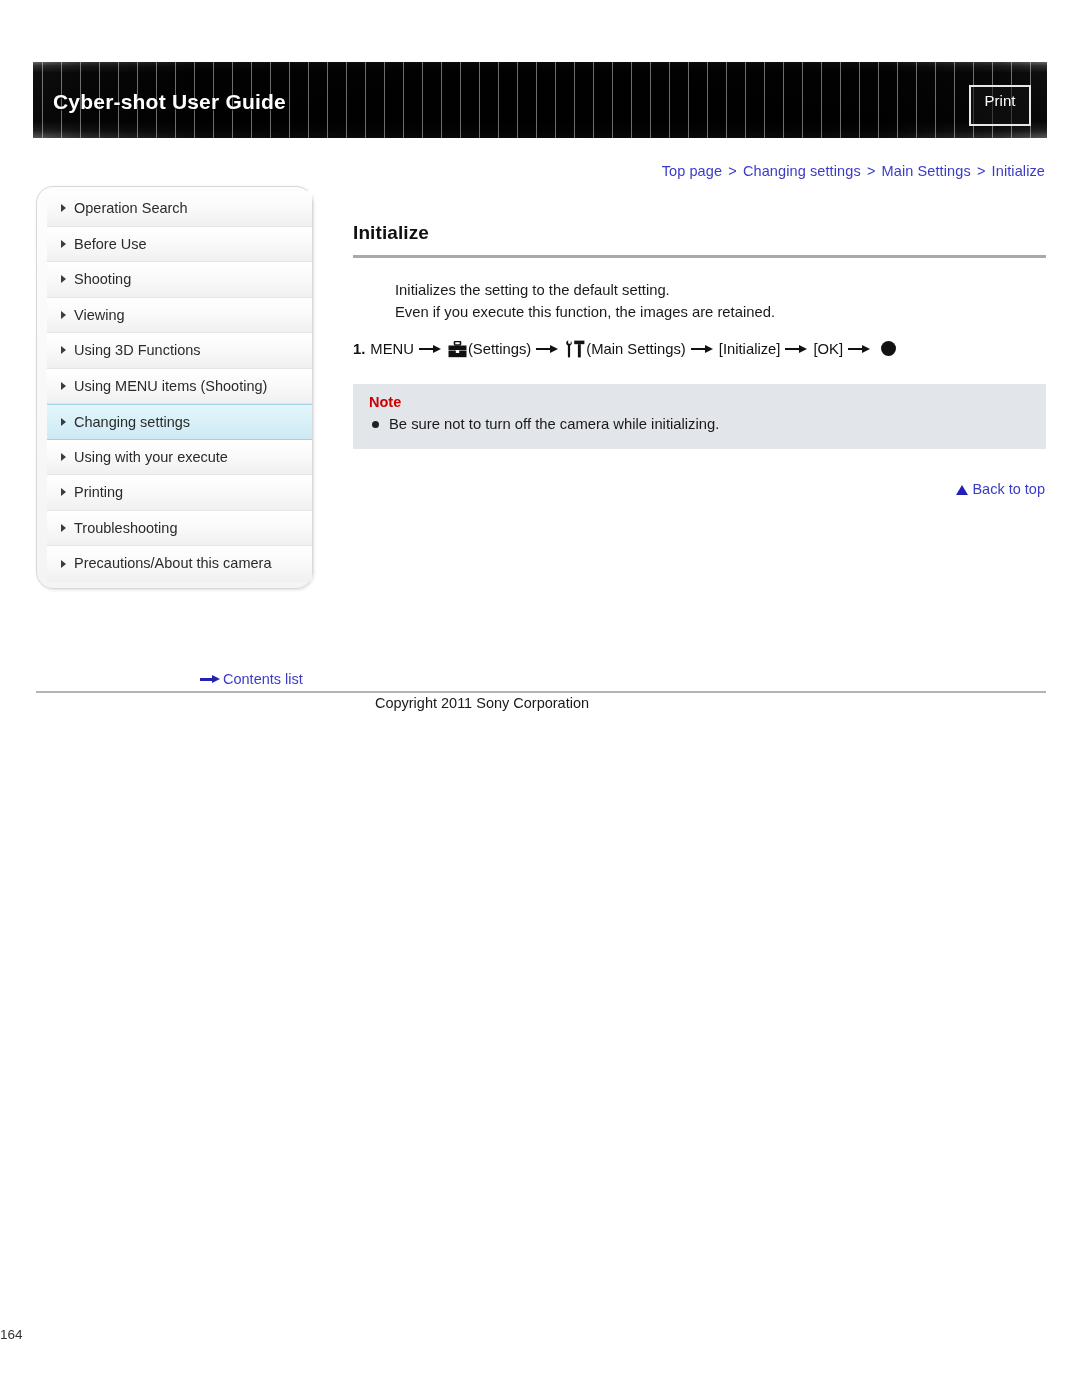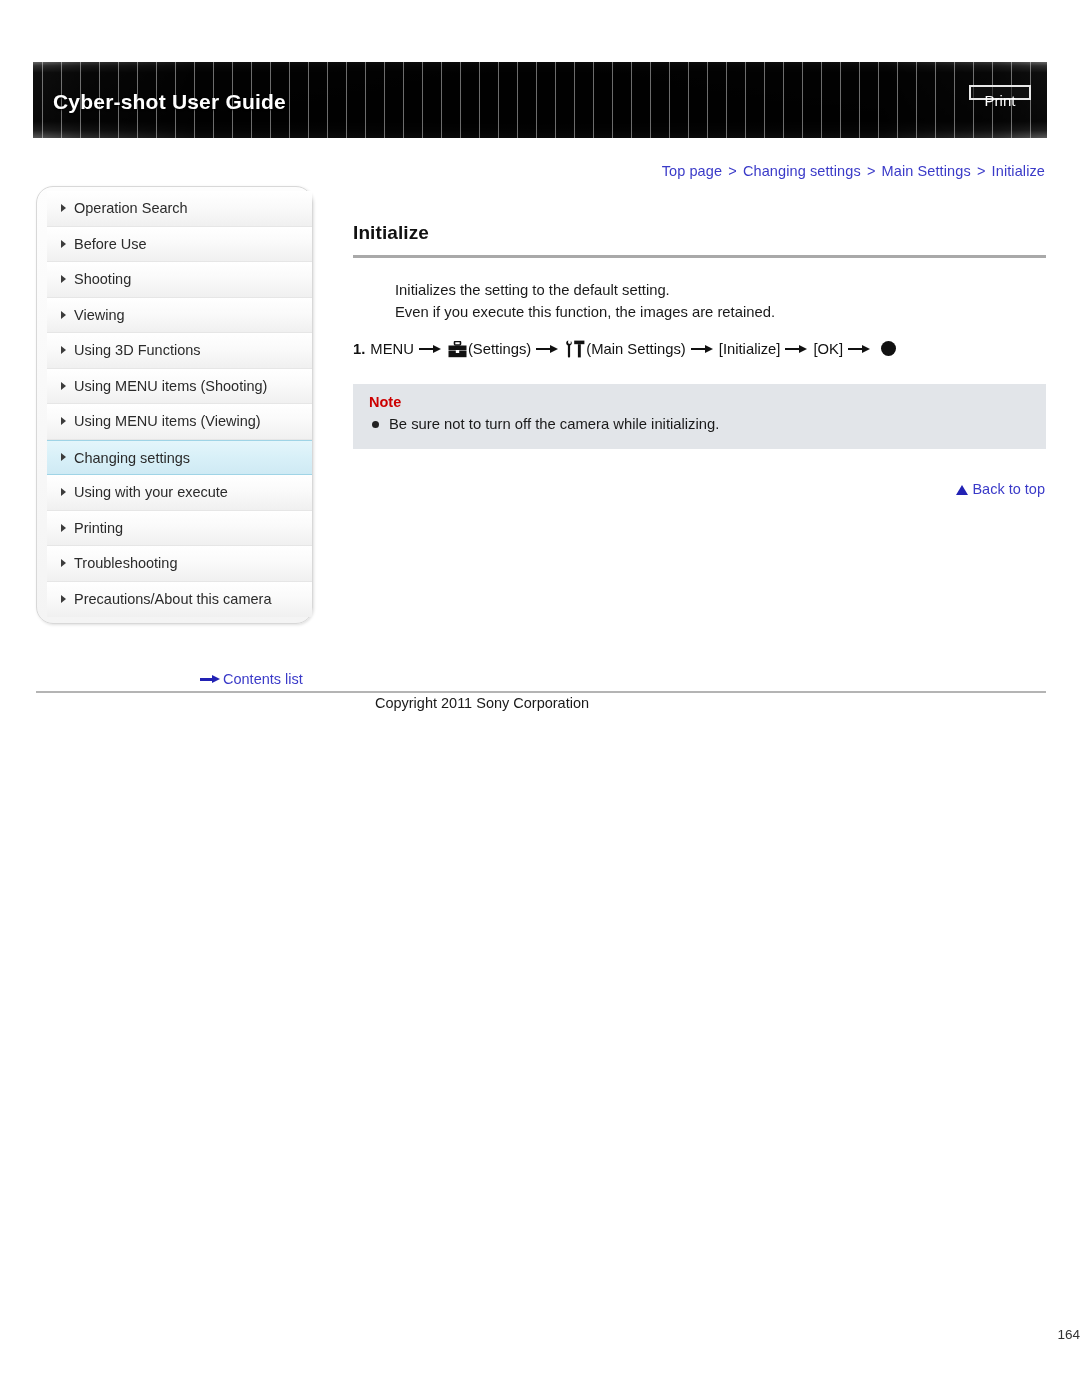--- a/index.html
+++ b/index.html
@@ -50,21 +50,21 @@
     color: #ffffff;
     letter-spacing: 0.2px;
     text-shadow: 0 1px 2px rgba(0,0,0,0.9);
     white-space: nowrap;
   }
   .print-button {
     position: absolute;
     right: 16px;
     top: 23px;
     width: 62px;
-    height: 15px;
+    height: 41px;
     border: 2px solid #e8e8e8;
     background: rgba(20,20,20,0.55);
     color: #ffffff;
     font-size: 15px;
     line-height: 28px;
     text-align: center;
     box-sizing: border-box;
     cursor: pointer;
   }
 
@@ -300,21 +300,21 @@
     width: 964px;
     text-align: center;
     font-size: 14.5px;
     color: #1a1a1a;
   }
   .page-number {
     position: absolute;
     left: 0;
     top: 1327px;
     width: 1080px;
-    text-align: right;
+    text-align: left;
     font-size: 13.5px;
     color: #333333;
   }
 </style>
 </head>
 <body>
 
 <div class="header-banner">
   <div class="header-title">Cyber-shot User Guide</div>
   <div class="print-button">Print</div>
@@ -347,24 +347,20 @@
     <span class="tri"></span>
     <span>Viewing</span>
   </div>
   <div class="side-item">
     <span class="tri"></span>
     <span>Using 3D Functions</span>
   </div>
   <div class="side-item">
     <span class="tri"></span>
     <span>Using MENU items (Shooting)</span>
-  </div>
-  <div class="side-item">
-    <span class="tri"></span>
-    <span>Using MENU items (Viewing)</span>
   </div>
   <div class="side-item active">
     <span class="tri"></span>
     <span>Changing settings</span>
   </div>
   <div class="side-item">
     <span class="tri"></span>
     <span>Using with your execute</span>
   </div>
   <div class="side-item">

